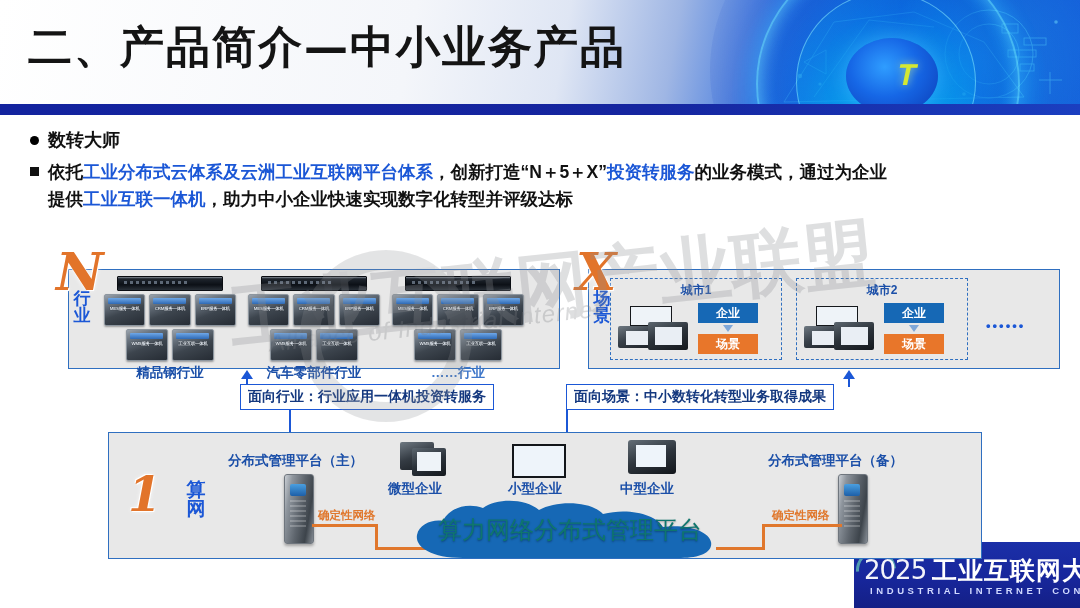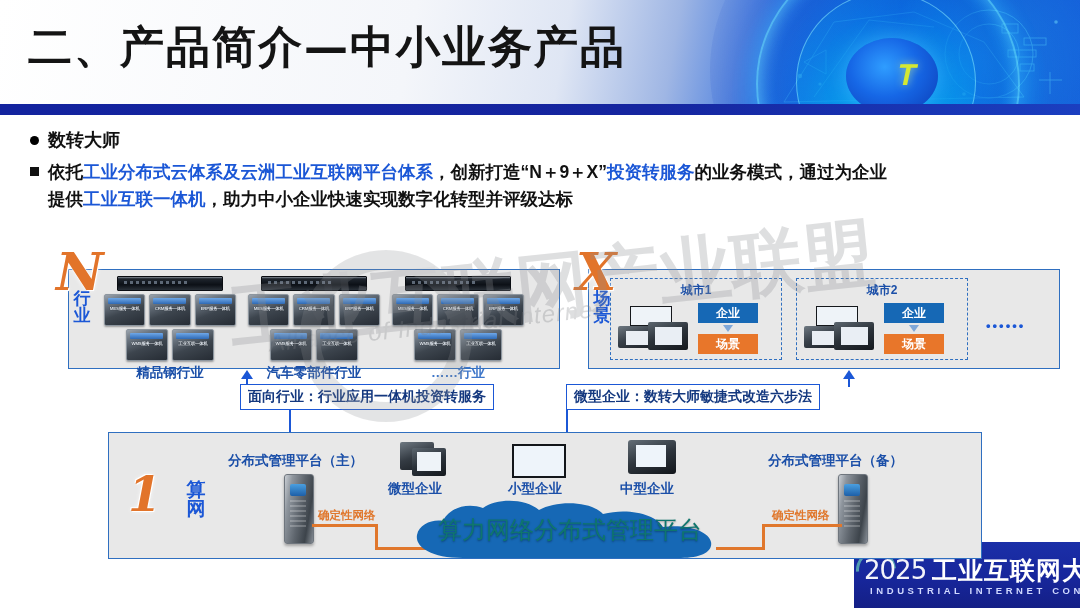--- a/index.html
+++ b/index.html
@@ -346,21 +346,21 @@
   <div class="header-rule"></div>
 
   <div class="body-text">
     <div class="b0">
       <span class="dot"></span>
       <span class="t">数转大师</span>
     </div>
 
     <div class="b1">
       <span class="sq"></span>
-      <span class="t"><span>依托</span><span class="hl">工业分布式云体系及云洲工业互联网平台体系</span><span>，创新打造“</span><span class="nplus">N＋9＋X</span><span>”</span><span class="hl">投资转服务</span><span>的业务模式，通过为企业</span><br><span>提供</span><span class="hl">工业互联一体机</span><span>，助力中小企业快速实现数字化转型并评级达标</span></span>
+      <span class="t"><span>依托</span><span class="hl">工业分布式云体系及云洲工业互联网平台体系</span><span>，创新打造“</span><span class="nplus">N＋5＋X</span><span>”</span><span class="hl">投资转服务</span><span>的业务模式，通过为企业</span><br><span>提供</span><span class="hl">工业互联一体机</span><span>，助力中小企业快速实现数字化转型并评级达标</span></span>
     </div>
 
   </div>
 
   <div class="wm">
     <div class="wm-gear"></div>
     <div class="wm-cn">工业互联网产业联盟</div>
     <div class="wm-en">Alliance of Industrial Internet</div>
   </div>
 
@@ -479,21 +479,21 @@
     </div>
     <div class="dots">••••••</div>
 
     <div class="conn-up" style="left:241px;top:118px;"></div>
     <div class="conn-line" style="left:246px;top:127px;width:2px;height:8px;"></div>
     <div class="cap cap-ind">面向行业：行业应用一体机投资转服务</div>
     <div class="conn-line" style="left:289px;top:157px;width:2px;height:25px;"></div>
 
     <div class="conn-up" style="left:843px;top:118px;"></div>
     <div class="conn-line" style="left:848px;top:127px;width:2px;height:8px;"></div>
-    <div class="cap cap-sce">微型企业：数转大师敏捷式改造六步法</div>
+    <div class="cap cap-sce">面向场景：中小数转化转型业务取得成果</div>
     <div class="conn-line" style="left:566px;top:157px;width:2px;height:25px;"></div>
 
     <div class="panel panel-bottom"></div>
     <div class="bigletter letter-1">1</div>
     <div class="sidelabel side-1">算网</div>
 
     <div class="node-label lbl-main">分布式管理平台（主）</div>
     <div class="node-label lbl-bak">分布式管理平台（备）</div>
     <div class="node-label lbl-micro">微型企业</div>
     <div class="node-label lbl-small">小型企业</div>

